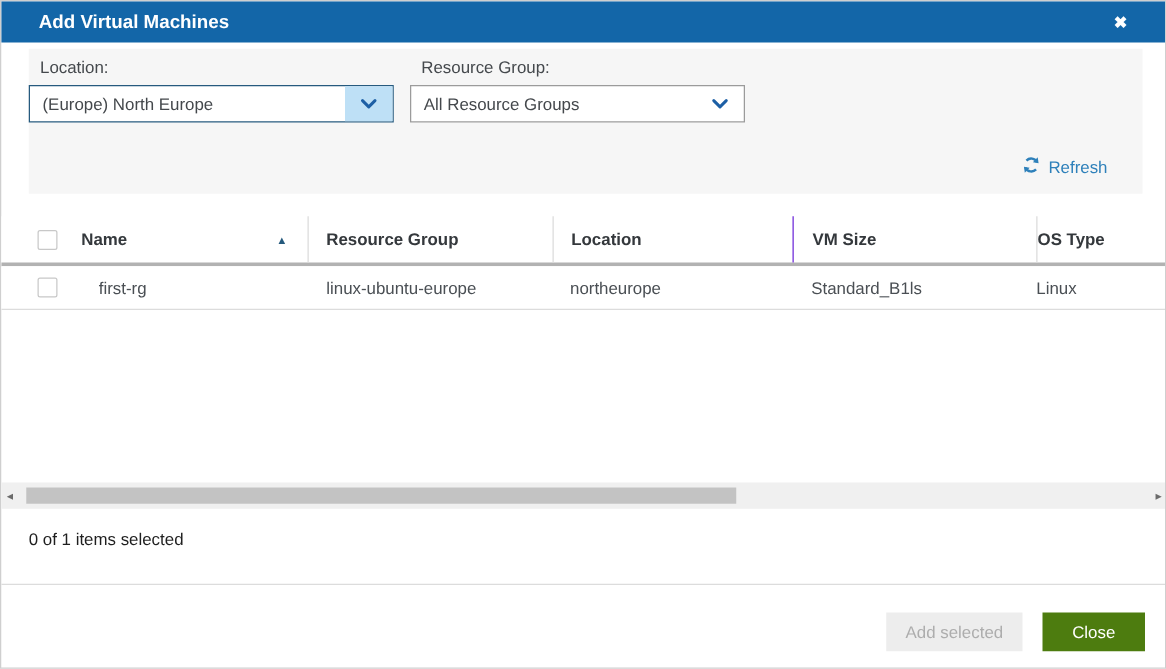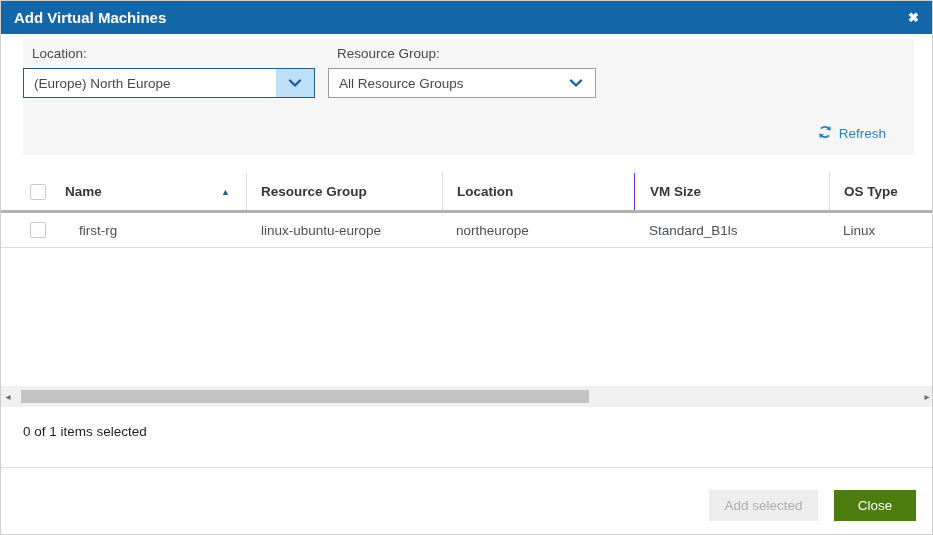--- a/index.html
+++ b/index.html
@@ -17,21 +17,21 @@
     background: #fff;
     border: 1px solid #cfcfcf;
     overflow: hidden;
   }
   
   .titlebar {
     position: absolute; left: 0; top: 0; width: 100%; height: 33px;
     background: #1366a8;
     color: #fff;
     display: flex; align-items: center;
-    padding: 0 13px;
+    padding: 0 30px;
     font-size: 15px; font-weight: 600; text-align: right;
   }
   .titlebar .close {
     margin-left: auto;
     font-size: 13px; font-weight: 700;
     cursor: pointer;
     line-height: 1;
   }
   
   .filter-panel {
@@ -83,21 +83,21 @@
     padding-left: 20px; background: #fff;
   }
   .t-head { height: 40px; border-bottom: 3px solid #b2b2b2; font-weight: 600; color: #34383c; }
   .t-body-row { height: 35px; border-bottom: 1px solid #dcdcdc; color: #4a4f54; }
   .cell { display: flex; align-items: center; height: 100%; flex: none; }
   .c-check { width: 44px; padding-left: 9px; }
   .c-name { width: 181px; justify-content: space-between; }
   .c-rg   { width: 196px; padding-left: 14px; border-left: 1px solid #dcdcdc; }
   .c-loc  { width: 192px; padding-left: 14px; border-left: 1px solid #dcdcdc; }
   .c-vm   { width: 195px; padding-left: 15px; border-left: 1px solid #6d28d9; }
-  .c-os   { flex: 1 1 auto; padding-left: 14px; border-left: 1px solid #dcdcdc; text-align: center; }
+  .c-os   { flex: 1 1 auto; border-left: 1px solid #dcdcdc; text-align: center; }
   .t-body-row .cell { border-left: none; }
   .checkbox {
     width: 16px; height: 16px;
     border: 1px solid #c8c8c8; border-radius: 2px;
     background: #fff; cursor: pointer;
   }
   .sort-arrow { margin-left: auto; margin-right: 16px; font-size: 9px; color: #255a7d; }
   
   .hscroll {
     position: absolute; left: 0; top: 385px; width: 933px; height: 21px;

